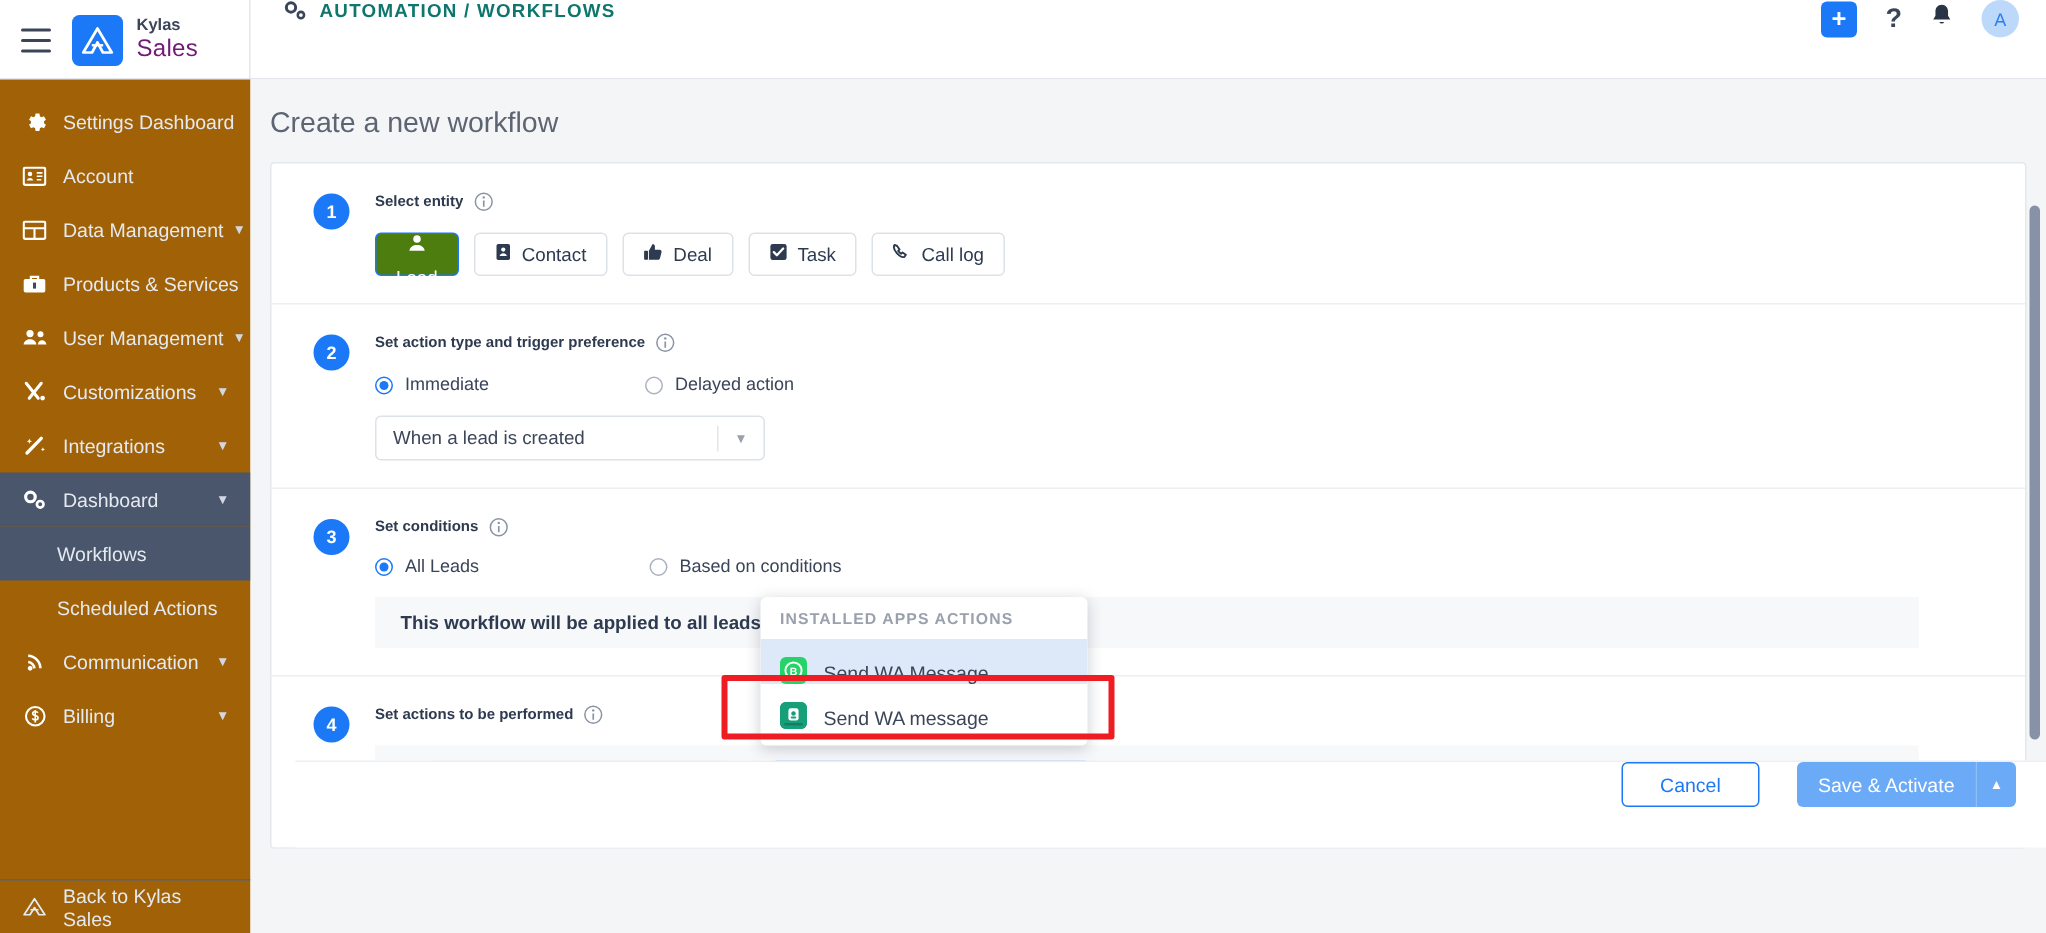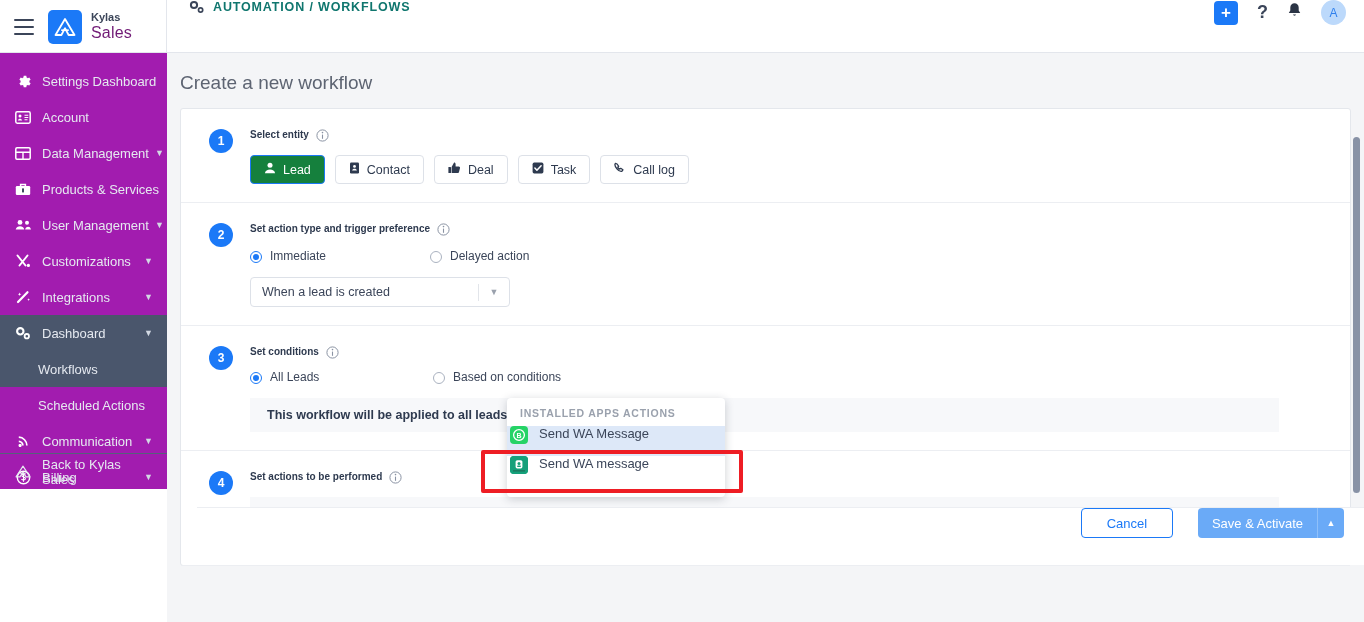--- a/index.html
+++ b/index.html
@@ -39,22 +39,22 @@
   .tb-right { margin-left: auto; display: flex; align-items: center; gap: 19px; padding-right: 18px; }
   .tb-plus { width: 24px; height: 24px; background: #1b79f7; border-radius: 4px;
     display:flex; align-items:center; justify-content:center; color:#fff; font-size:17px; font-weight:700; line-height:0; cursor:pointer;}
   .tb-q { font-size: 18px; color: #3b4559; font-weight: 700; cursor: pointer; }
   .tb-bell { cursor: pointer; }
   .tb-avatar { width: 25px; height: 25px; border-radius: 50%; background: #bcd9fb;
     color: #2f80ed; font-size: 12px; display:flex; align-items:center; justify-content:center; cursor:pointer; }
 
   
   .sidebar {
-    position: absolute; top: 53px; left: 0; width: 167px; height: 436px;
-    background: #a21caf;
+    position: absolute; top: 53px; left: 0; width: 167px; height: 569px;
+    background: #a16207;
   }
   .nav { padding-top: 10px; }
   .nav-item {
     height: 36px; display: flex; align-items: center; padding: 0 14px;
     color: #e5e9f0; font-size: 13px; cursor: pointer; position: relative;
   }
   .nav-item.active { background: #4a566c; }
   .nav-ico { width: 18px; height: 16px; display:flex; align-items:center; justify-content:center; margin-right: 10px; flex:none; }
   .nav-label { flex: 1; white-space: nowrap; }
   .nav-caret { font-size: 9px; color: #d2d8e3; margin-left: 6px; }
@@ -89,21 +89,21 @@
   .step-head { display: flex; align-items: center; gap: 7px; }
   .step-title { font-size: 10px; font-weight: 700; color: #2e3a4f; }
   .info-ico { width: 13px; height: 13px; }
 
   .entity-row { display: flex; gap: 10px; margin-top: 14px; }
   .ent-btn {
     display:flex; align-items:center; gap:7px; height: 29px; padding: 0 13px;
     border: 1px solid #dde1e8; border-radius: 4px; background: #fff;
     font-size: 12.5px; color: #2e3a4f; cursor: pointer;
   }
-  .ent-btn.sel { background: #15803d; color: #fff; border-color: #1b79f7; }
+  .ent-btn.sel { background: #4d7c0f; color: #fff; border-color: #1b79f7; flex-direction: column; }
 
   .radio-row { display: flex; margin-top: 14px; }
   .radio-wrap { display: flex; align-items: flex-end; gap: 8px; cursor: pointer; font-size: 12px; color:#3b4559; }
   .radio { width: 12px; height: 12px; border-radius: 50%; border: 1px solid #aab2c0; background:#fff;
     display: flex; align-items:center; justify-content:center; flex:none; }
   .radio.on { border-color: #1b79f7; }
   .radio.on::after { content:''; width:6px; height:6px; border-radius:50%; background:#1b79f7; }
 
   .select {
     height: 30px; border: 1px solid #dde1e8; border-radius: 4px; background: #fff;
@@ -157,21 +157,21 @@
   .dropdown {
     position: absolute; left: 507px; top: 398px; width: 218px;
     background: #fff; border-radius: 4px;
     box-shadow: 0 2px 10px rgba(30,40,60,.22); z-index: 40; overflow: hidden;
   }
   .dd-head {
     padding: 9px 12px 7px 13px; font-size: 10.5px; font-weight: 700;
     letter-spacing: .75px; color: #9aa1ad;
   }
   .dd-item {
-    display: flex; align-items: flex-start; gap: 11px; height: 30px; padding: 0 3px;
+    display: flex; align-items: flex-end; gap: 11px; height: 30px; padding: 0 13px;
     font-size: 13px; color: #3b4559; cursor: pointer;
   }
   .dd-item.hl { background: #dde8f8; }
   .dd-item:last-child { margin-bottom: 11px; }
   .dd-ico { width: 18px; height: 18px; border-radius: 4px; flex:none; overflow:hidden;
     display:flex; align-items:center; justify-content:center; }
   .dd-ico.wa { background: #25d366; }
   .dd-ico.teal { background: #15a07a; }
 
   

